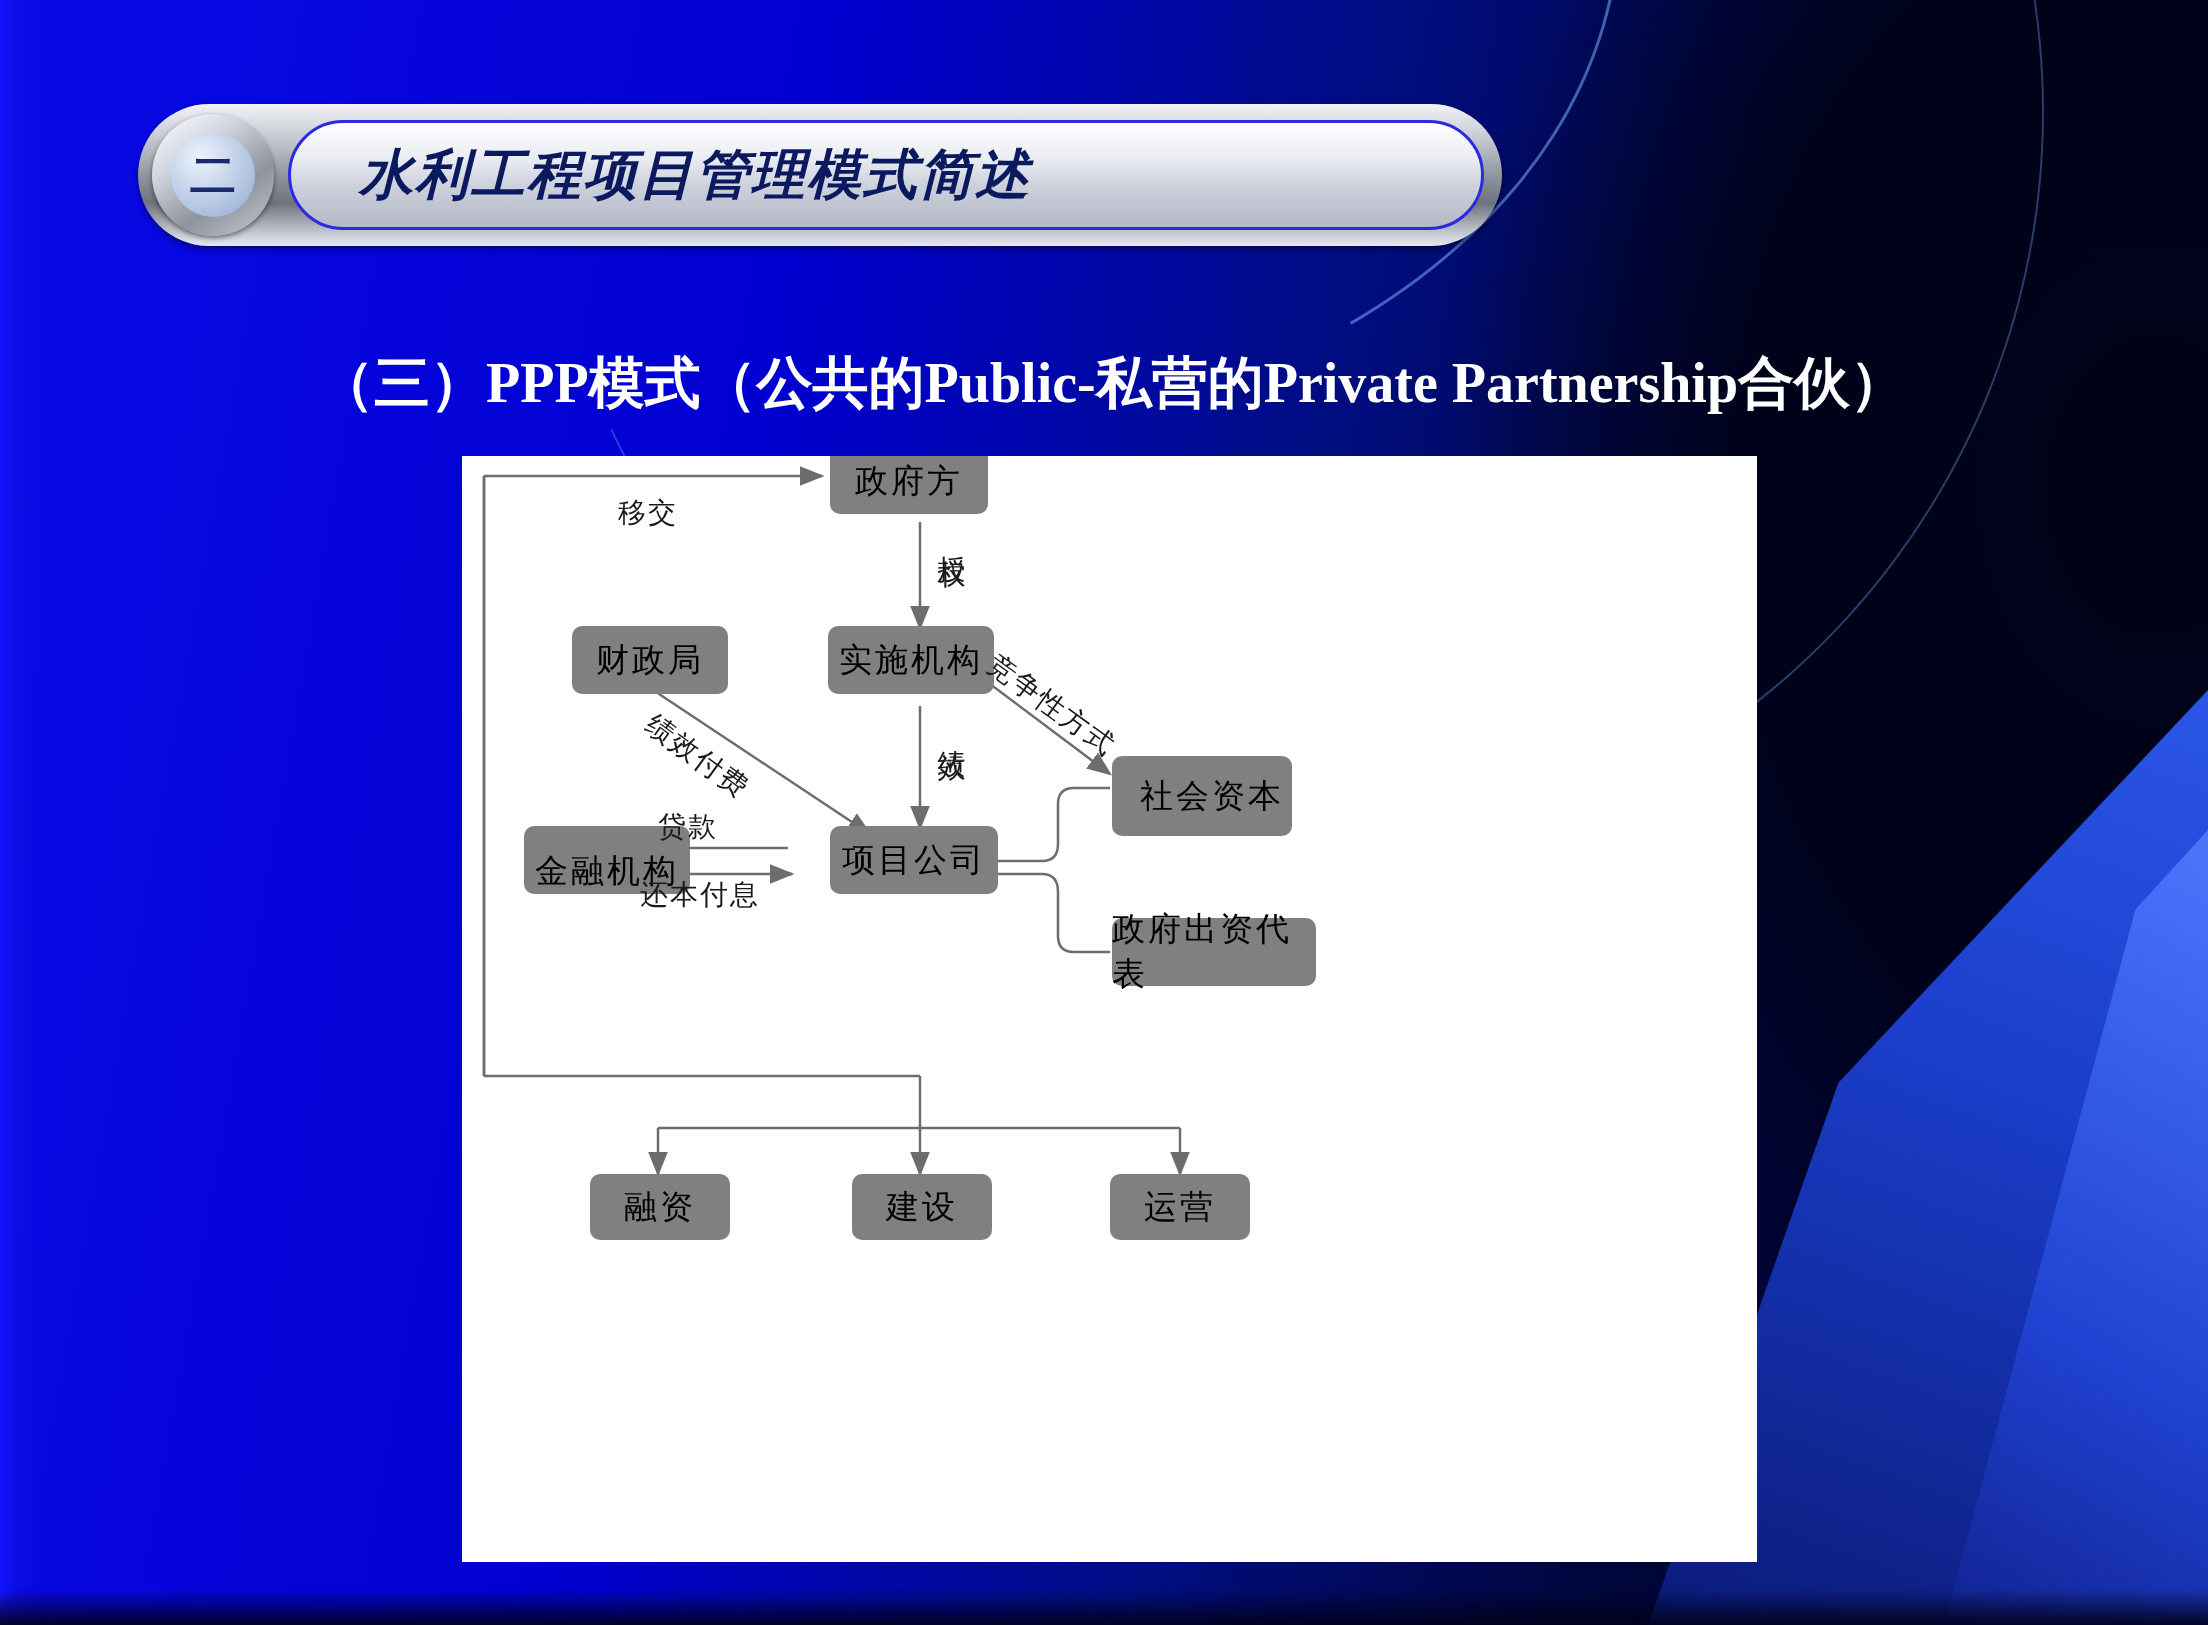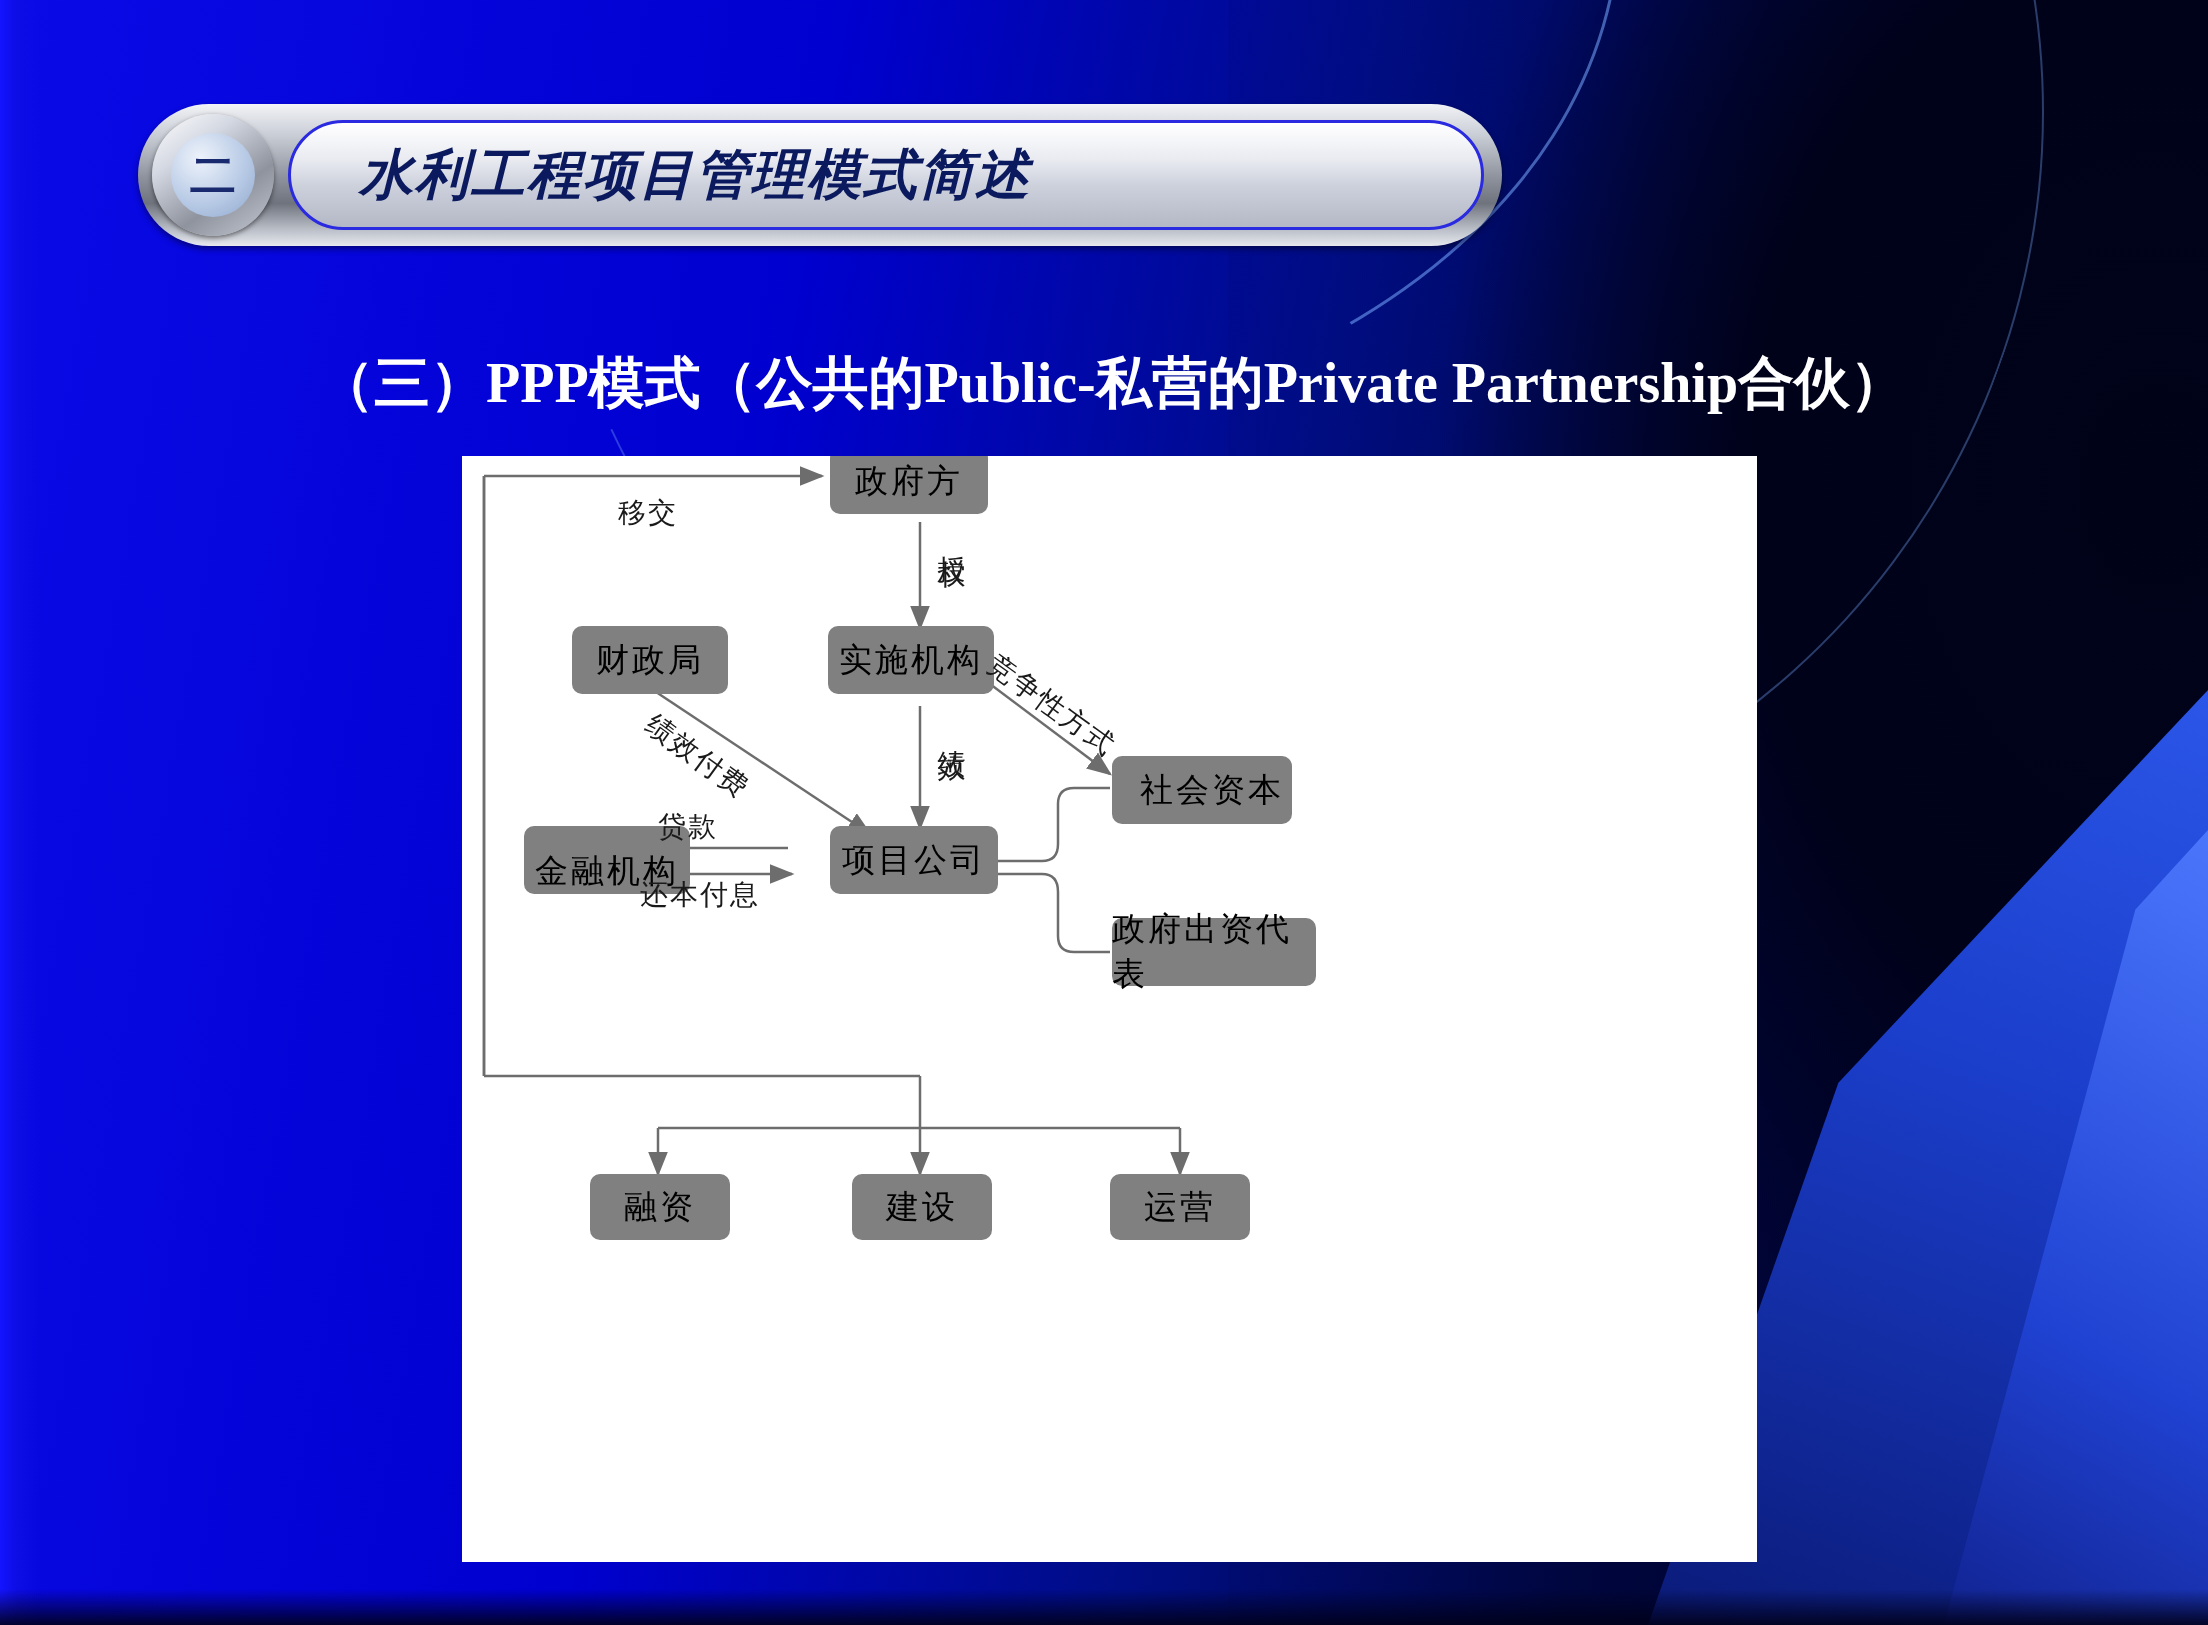--- a/index.html
+++ b/index.html
@@ -270,21 +270,21 @@
       </div>
 
       <div class="node" style="left:110px; top:170px; width:156px; height:68px;">
         <span>财政局</span>
       </div>
 
       <div class="node" style="left:366px; top:170px; width:166px; height:68px;">
         <span>实施机构</span>
       </div>
 
-      <div class="node" style="left:650px; top:300px; width:180px; height:68px;padding-left:20px;">
+      <div class="node" style="left:650px; top:300px; width:180px; height:80px;padding-left:20px;">
         <span>社会资本</span>
       </div>
 
       <div class="node" style="left:62px; top:370px; width:166px; height:68px;align-items:flex-end;">
         <span>金融机构</span>
       </div>
 
       <div class="node" style="left:368px; top:370px; width:168px; height:68px;">
         <span>项目公司</span>
       </div>

